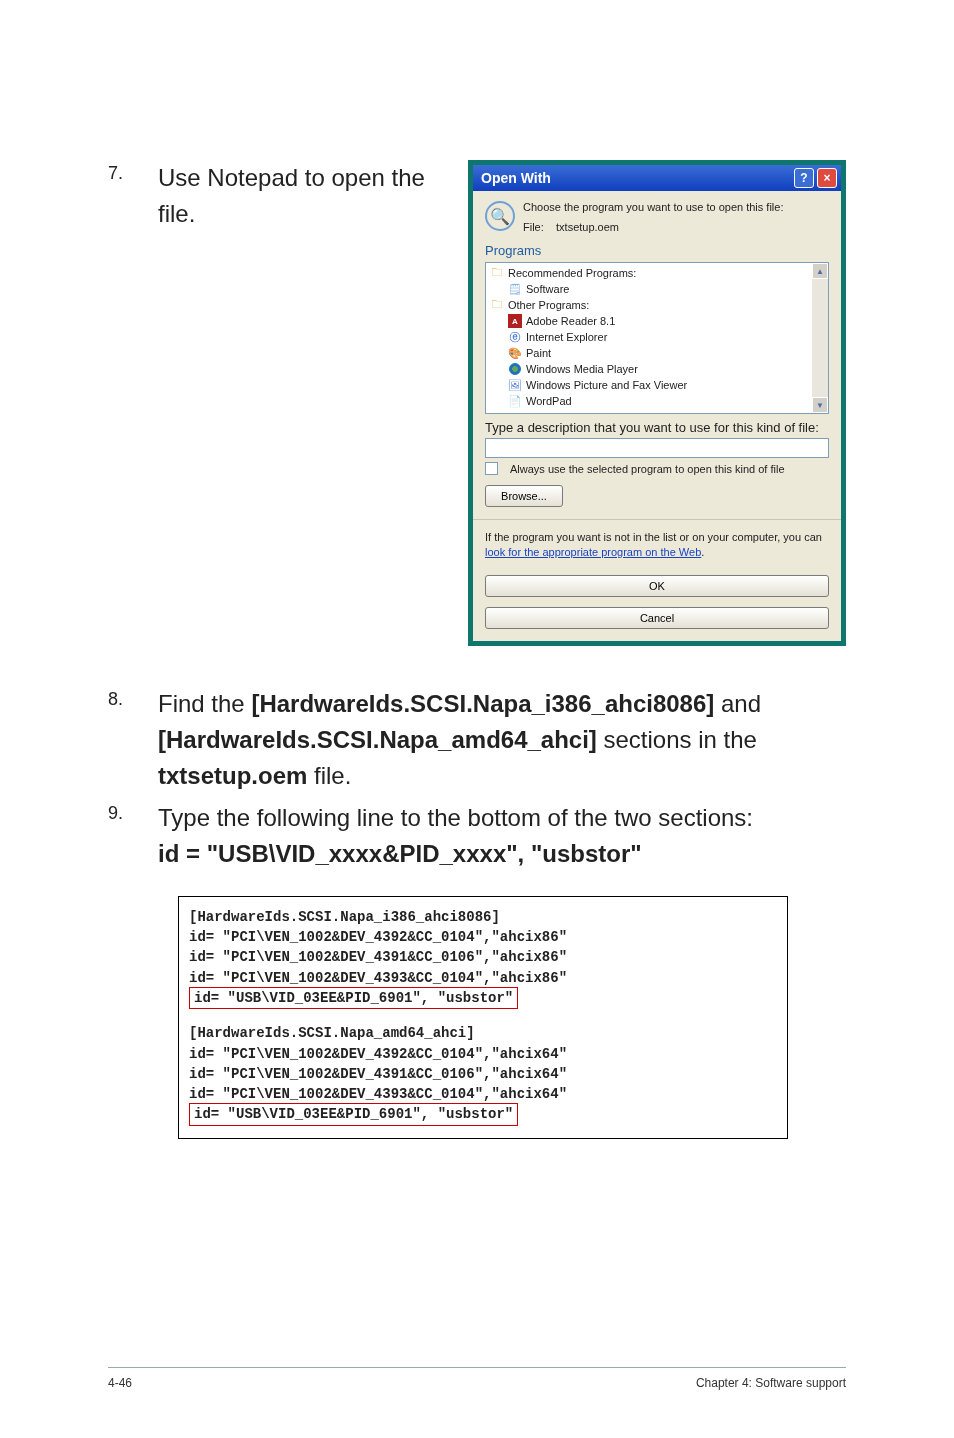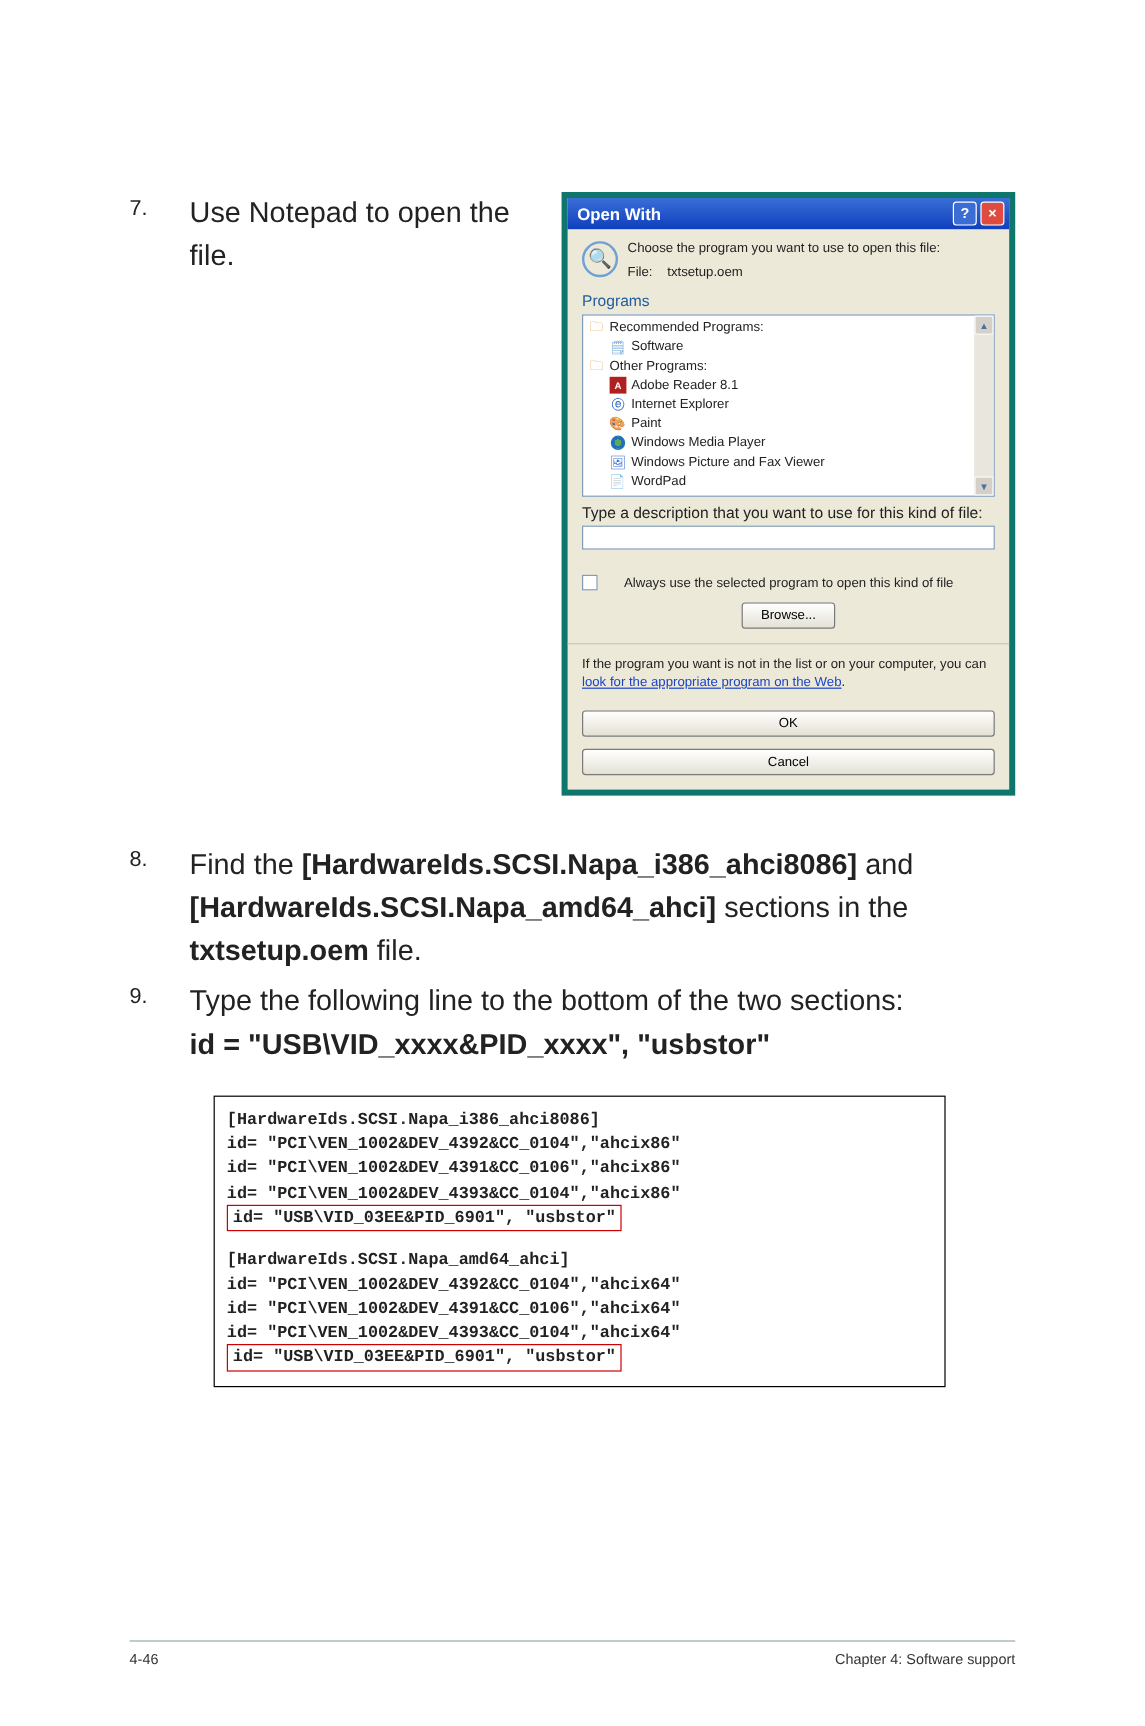--- a/index.html
+++ b/index.html
@@ -35,23 +35,23 @@
   .wmp-ico { width:12px; height:12px; border-radius:50%; background:radial-gradient(#63a35c 40%, #1d72b8 42%); border:1px solid #1d72b8; }
   .pic-ico { color:#3a6ed5; }
   .wp-ico { color:#2e7dd1; }
   .scrollbar { position:absolute; right:0; top:0; width:16px; height:100%; background:#e8e6dd; display:flex; flex-direction:column; }
   .sb-btn { height:16px; background:#d4d0c8; border:1px solid #fff; display:flex; align-items:center; justify-content:center; font-size:9px; color:#4a6; }
   .sb-up::before { content:"▲"; color:#4a6ea9; font-size:8px; }
   .sb-down::before { content:"▼"; color:#4a6ea9; font-size:8px; }
   .sb-track { flex:1; background:#e8e6dd; }
   .desc-label { margin-top:6px; font-size:13px; }
   .desc-input { width:100%; height:20px; border:1px solid #7f9db9; background:#fff; margin-top:3px; font-size:11px; padding:2px 4px; }
-  .chk-row { display:flex; align-items:center; gap:22px; margin-top:21px; font-size:11px; }
+  .chk-row { display:flex; align-items:center; gap:12px; margin-top:4px; font-size:11px; }
   .chk { width:13px; height:13px; border:1px solid #7f9db9; background:#fff; }
-  .browse-row { display:flex; justify-content:center; margin-top:10px; }
+  .browse-row { display:flex; justify-content:flex-start; margin-top:10px; }
   .win-btn { min-width:78px; height:22px; border:1px solid #7a7a7a; background:linear-gradient(#fff,#e4e1d4); font-size:11px; border-radius:3px; padding:0 8px; cursor:default; }
   .sep { border-top:1px solid #c8c5b8; margin:12px -12px 10px -12px; }
   .note { font-size:11px; line-height:1.4; }
   .note a { color:#1844c7; }
   .btn-row { display:flex; justify-content:flex-end; gap:10px; margin-top:14px;flex-direction:column; }
   .steps-block { margin-top: 40px; }
   .steps-block .row { margin-bottom: 4px; }
   .bold { font-weight: bold; }
   .codebox { margin: 24px 0 0 70px; width: 610px; border:1px solid #000; padding: 10px 10px 12px 10px; font-family: "Courier New", monospace; font-size: 14px; font-weight: bold; line-height:1.45; }
   .code-hl { display:inline-block; border:1.5px solid #c00; padding:0 4px; margin-top:-1px; }

